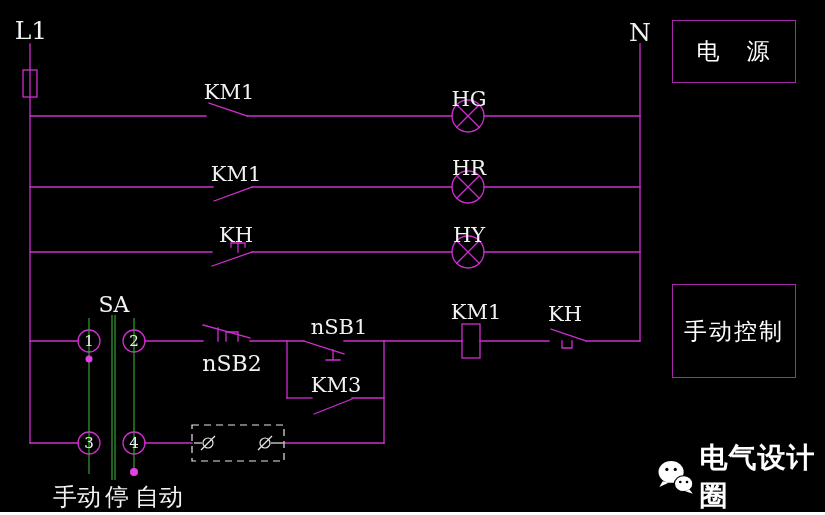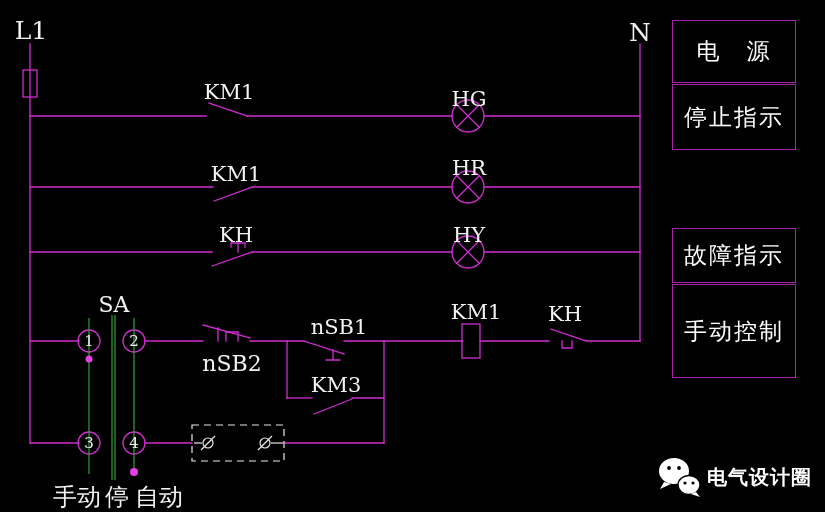--- a/index.html
+++ b/index.html
@@ -17,21 +17,21 @@
   .row1{top:20px;height:63px;}
   .row2{top:84px;height:66px;}
   .row3{top:151px;height:76px;}
   .row4{top:228px;height:55px;}
   .row5{top:284px;height:94px;}
   .row6{top:379px;height:78px;}
   .footer{
     position:absolute;left:656px;top:455px;width:165px;height:44px;
     display:flex;align-items:center;gap:5px;color:#fff;
   }
-  .brand{font-size:20px;font-weight:bold;letter-spacing:1px;color:#fff;
+  .brand{font-size:28px;font-weight:bold;letter-spacing:1px;color:#fff;
     font-family:"Liberation Sans",sans-serif;}
   .bottom-line{position:absolute;left:0;top:512px;width:825px;height:3px;background:#fff;}
 </style>
 </head>
 <body>
 
 <div class="stage">
 
   <svg width="825" height="515" viewBox="0 0 825 515">
     <g stroke="#cf2ecf" stroke-width="1.3" fill="none" stroke-linecap="square">
@@ -186,22 +186,20 @@
 
     <g font-size="24" text-anchor="middle" style="font-family:'Liberation Sans',sans-serif" fill="#ffffff">
       <text x="77" y="505" fill="#ffffff">手动</text>
       <text x="117" y="505" fill="#ffffff">停</text>
       <text x="159" y="505" fill="#ffffff">自动</text>
     </g>
   </svg>
 
   
   <div class="legend-row row1">电　源</div>
-  <div class="legend-row row2">停止指示</div>
-  <div class="legend-row row4">故障指示</div>
   <div class="legend-row row5">手动控制</div>
 
   
   <div class="footer">
     <svg width="46" height="42" viewBox="0 0 46 42">
       <ellipse cx="18" cy="15" rx="15" ry="13" fill="#fff"></ellipse>
       <polygon points="8,26 4,33 15,28" fill="#fff"></polygon>
       <circle cx="13" cy="12" r="1.9" fill="#000"></circle>
       <circle cx="23" cy="12" r="1.9" fill="#000"></circle>
       <ellipse cx="33" cy="29" rx="11" ry="9.5" fill="#fff" stroke="#000" stroke-width="1.4"></ellipse>

